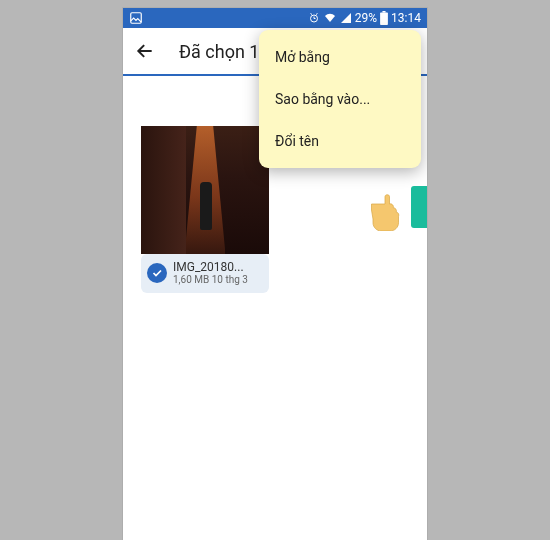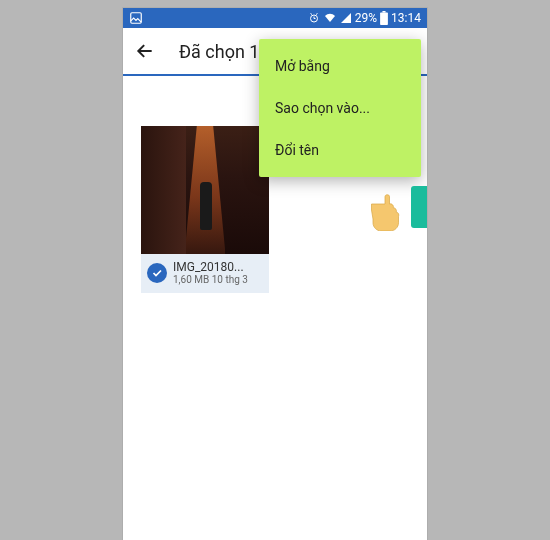--- a/index.html
+++ b/index.html
@@ -91,20 +91,21 @@
       height: 48px;
       background: #1a1a1a;
       border-radius: 4px 4px 2px 2px;
     }
     .thumb-info {
       background: #e7eef6;
       padding: 6px 6px 8px 6px;
       display: flex;
       align-items: center;
       gap: 6px;
+      border-radius: 6px;
     }
     .check-badge {
       width: 20px; height: 20px; flex: none;
       border-radius: 50%;
       background: #2a67be;
       display: flex; align-items: center; justify-content: center;
     }
     .info-text { overflow: hidden; }
     .filename {
       font-size: 12px;
@@ -112,26 +113,26 @@
       white-space: nowrap;
       overflow: hidden;
       text-overflow: ellipsis;
     }
     .filemeta {
       font-size: 10px;
       color: #666;
     }
     .menu {
       position: absolute;
-      top: 31px;
+      top: 22px;
       right: 6px;
       width: 162px;
-      background: #bef264;
+      background: #fef9c3;
       box-shadow: 0 4px 16px rgba(0,0,0,0.3);
-      border-radius: 2px;
+      border-radius: 9px;
       padding: 6px 0;
       z-index: 10;
     }
     .menu-item {
       padding: 13px 16px;
       font-size: 14px;
       color: #222;
       cursor: pointer;
     }
     .pointer-hand {
@@ -222,21 +223,21 @@
         <div class="info-text">
           <div class="filename">IMG_20180...</div>
           <div class="filemeta">1,60 MB 10 thg 3</div>
         </div>
       </div>
     </div>
   </div>
 
   <div class="menu">
     <div class="menu-item">Mở bằng</div>
-    <div class="menu-item">Sao chọn vào...</div>
+    <div class="menu-item">Sao bằng vào...</div>
     <div class="menu-item">Đổi tên</div>
   </div>
 
   <div class="pointer-hand">
     <svg class="hand-svg" viewBox="0 0 64 64">
       <g fill="#f5c76e" stroke="#d9a94a" stroke-width="1">
         <path d="M6 28 h18 v-10 c0-3 6-3 6 0 v10 c3-1 6 2 5 5 c3 0 5 3 4 6 c3 0 4 3 3 6 v8 c0 6-5 11-11 11 h-12 c-6 0-11-5-11-11 v-5 L6 36 Z"></path>
       </g>
     </svg>
     <div class="cuff"></div>

